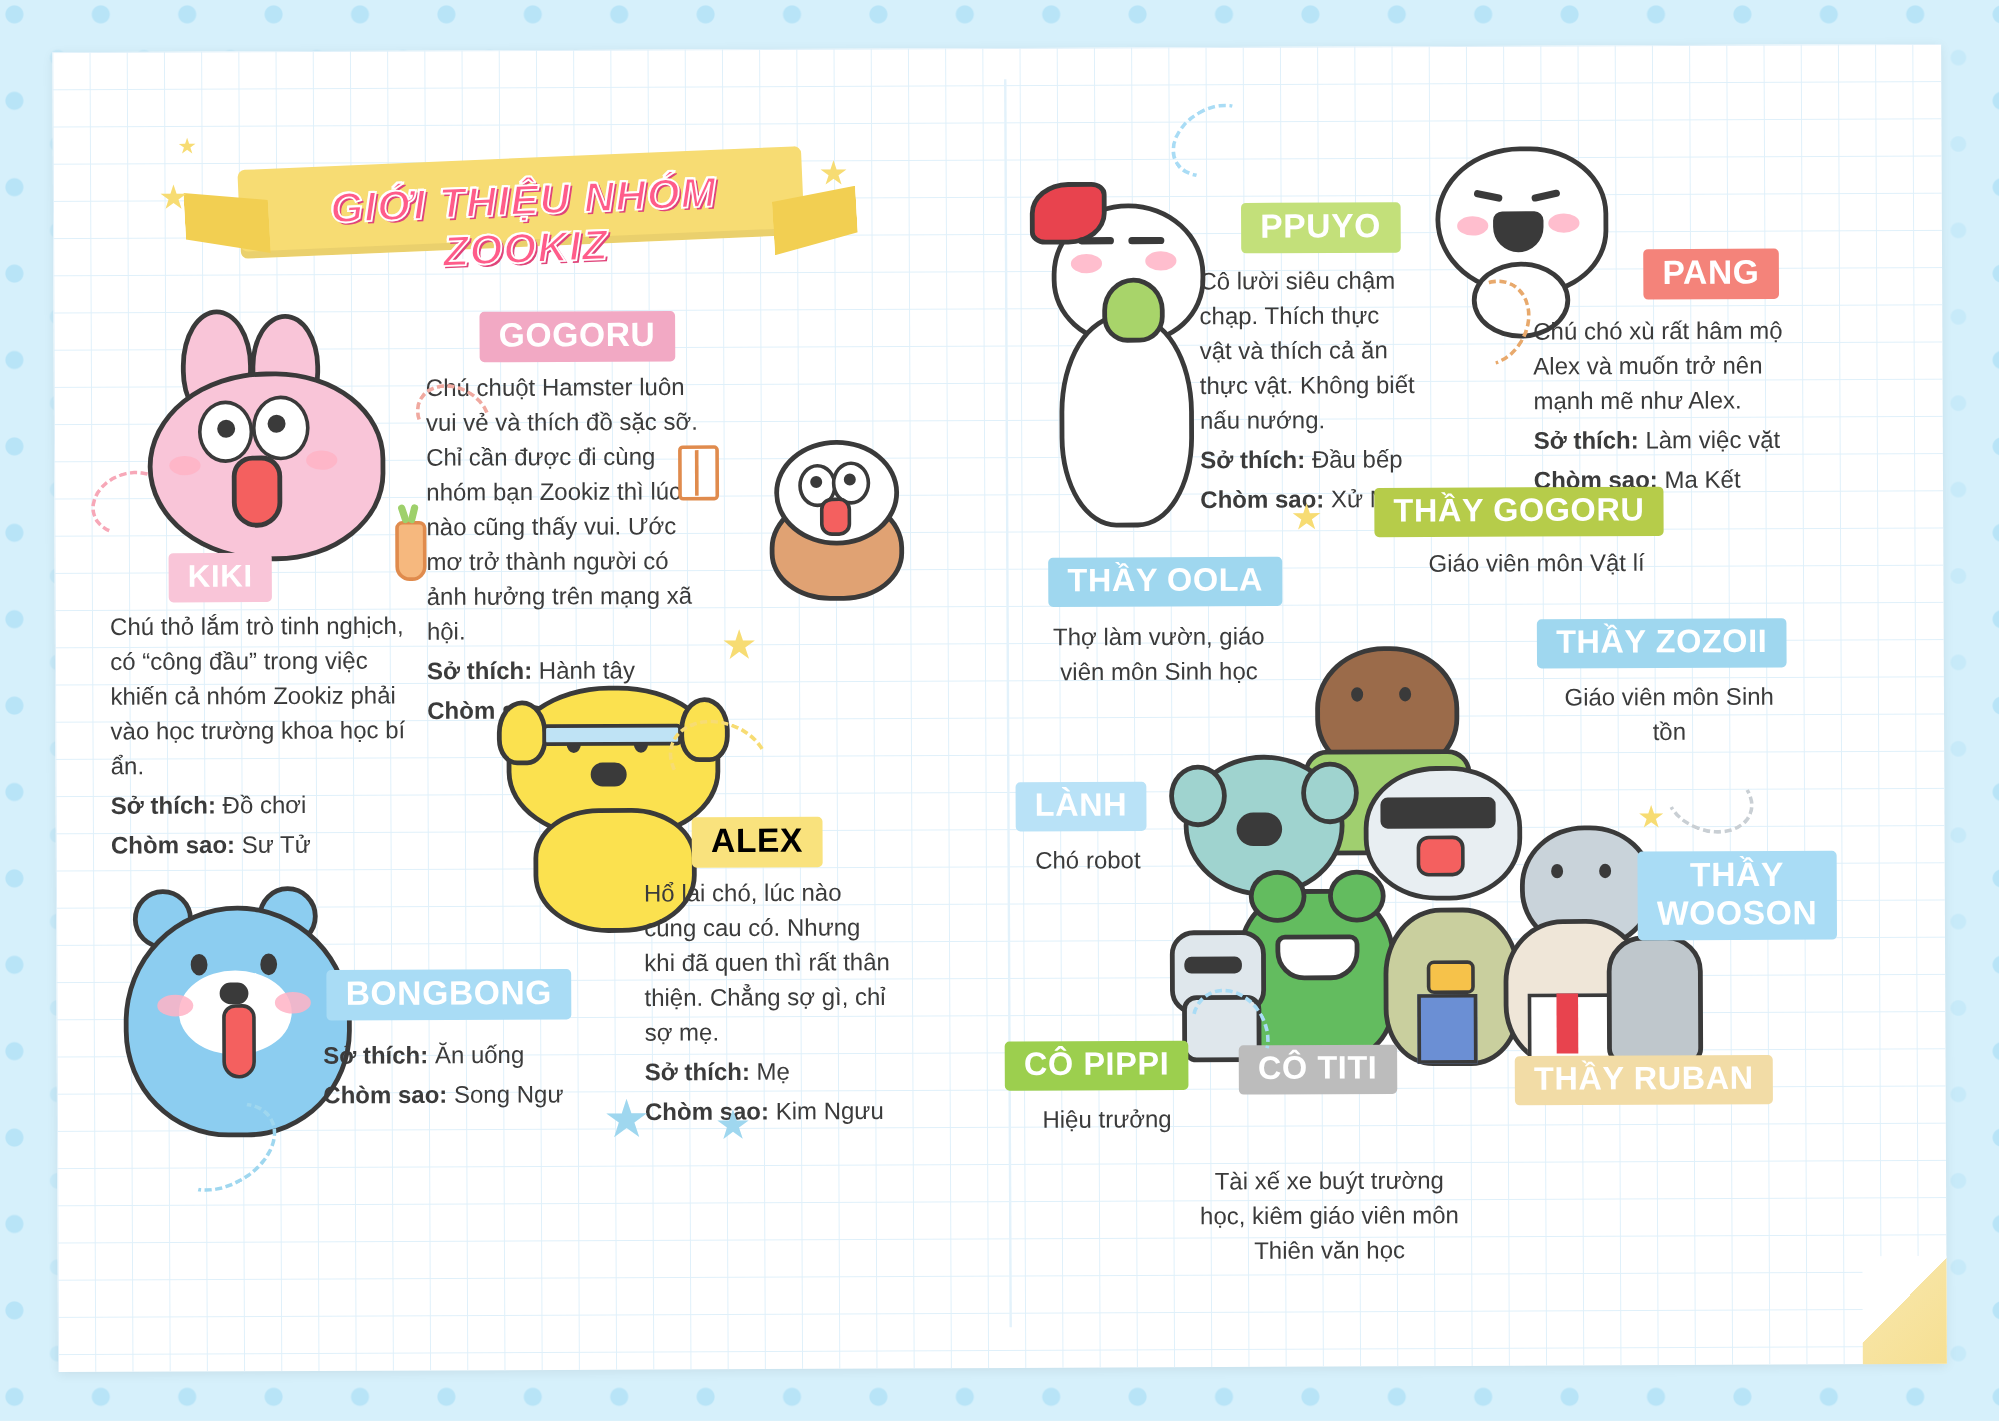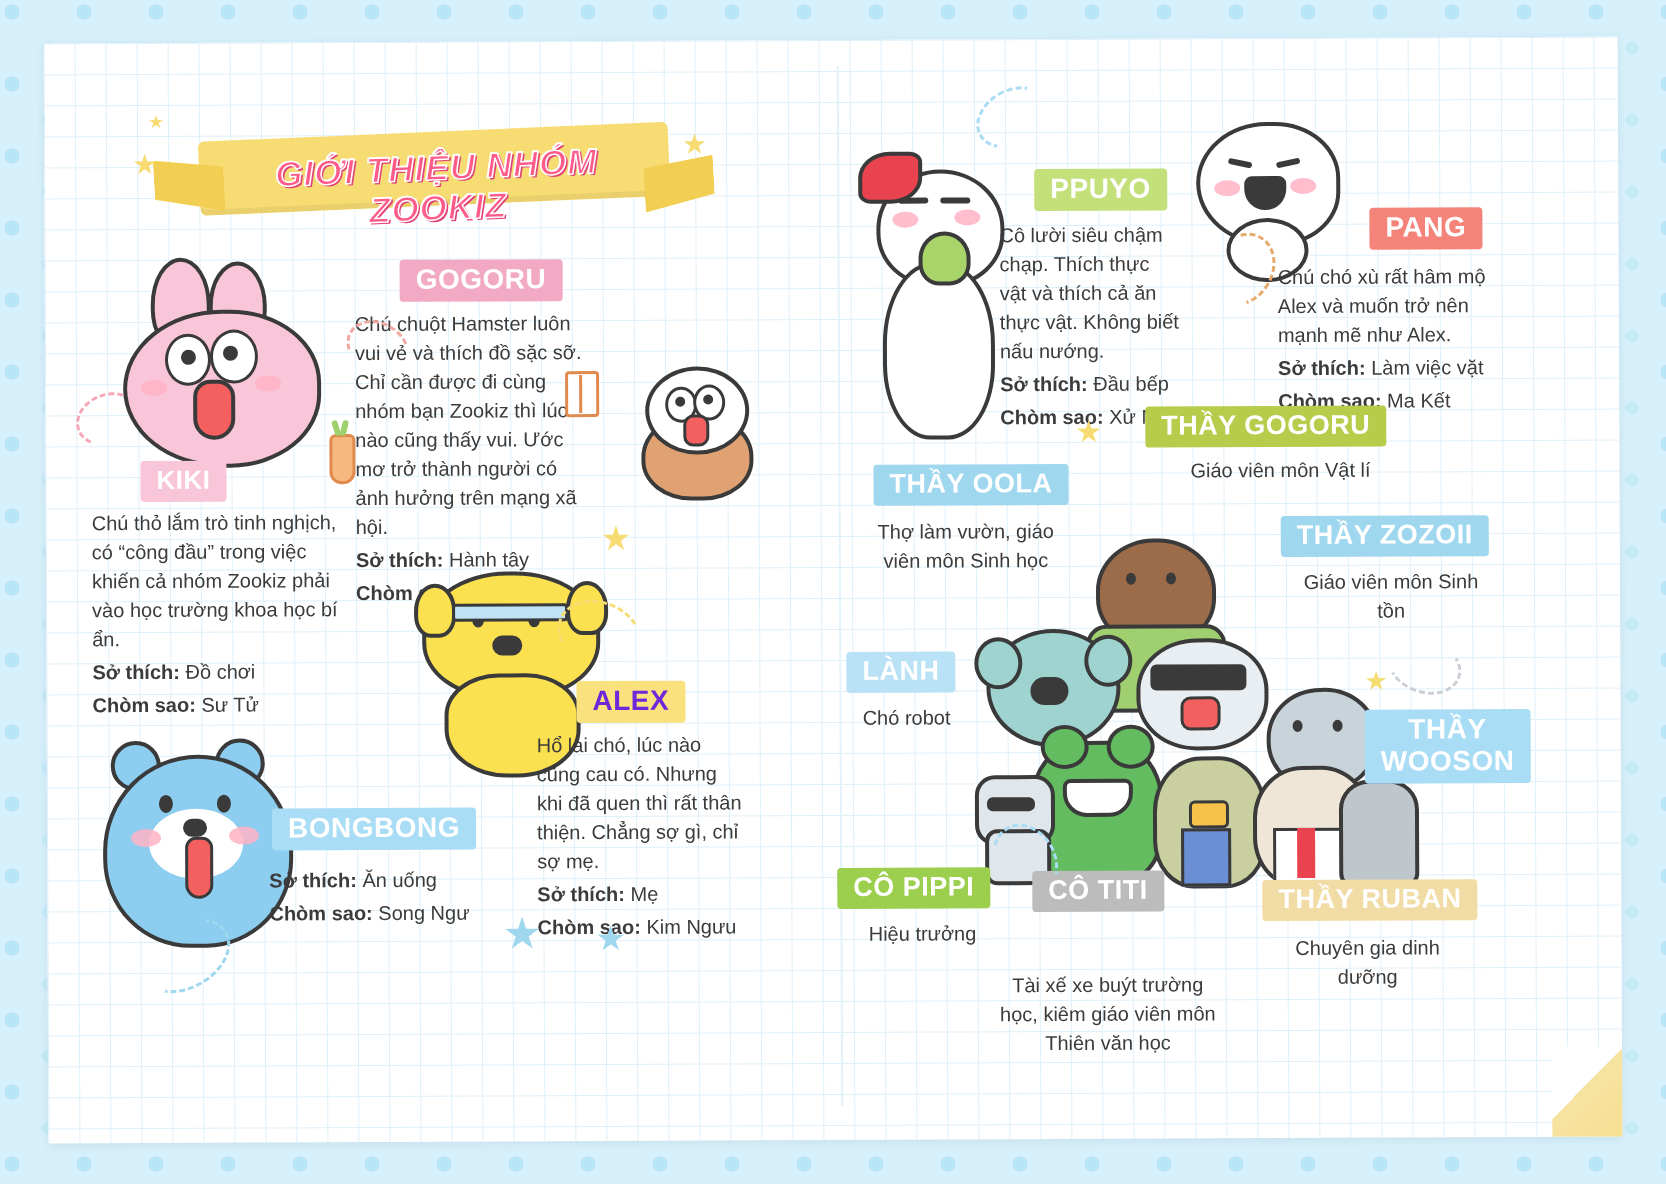--- a/index.html
+++ b/index.html
@@ -258,21 +258,21 @@
     <div class="blob" style="left:6px; top:10px; width:170px; height:120px; background:#fbe14f; border:4px solid #3a3a3a; border-radius:48% 48% 44% 44%;"></div>
     <div class="blob" style="left:28px; top:112px; width:128px; height:96px; background:#fbe14f; border:4px solid #3a3a3a; border-radius:40% 40% 46% 46%;"></div>
     <div class="blob" style="left:-2px; top:22px; width:34px; height:46px; background:#fbe14f; border:4px solid #3a3a3a; border-radius:50% 50% 40% 40%;"></div>
     <div class="blob" style="left:150px; top:20px; width:34px; height:46px; background:#fbe14f; border:4px solid #3a3a3a; border-radius:50% 50% 40% 40%;"></div>
     <div class="pupil" style="left:56px; top:50px; width:12px; height:16px; border-radius:50%;"></div>
     <div class="pupil" style="left:112px; top:50px; width:12px; height:16px; border-radius:50%;"></div>
     <div style="position:absolute; left:36px; top:42px; width:110px; height:12px; background:#bfe3f5; border:3px solid #3a3a3a; border-radius:4px;"></div>
     <div style="position:absolute; left:76px; top:74px; width:30px; height:20px; background:#3a3a3a; border-radius:12px;"></div>
   </div>
   <div class="abs" style="left:530px; top:640px;">
-    <span class="label" style="background:#f9e27d; color:#6d28d9; font-size:28px;">ALEX</span>
+    <span class="label" style="background:#f9e27d; color:#000000; font-size:28px;">ALEX</span>
   </div>
   <div class="abs desc" style="left:490px; top:690px; width:210px;">
     <div>Hổ lai chó, lúc nào cũng cau có. Nhưng khi đã quen thì rất thân thiện. Chẳng sợ gì, chỉ sợ mẹ.</div>
     <div class="meta">
       <span class="k">Sở thích:</span>
       <span>Mẹ</span>
     </div>
     <div class="meta">
       <span class="k">Chòm sao:</span>
       <span>Kim Ngưu</span>
@@ -398,21 +398,20 @@
   <div class="abs desc" style="left:800px; top:880px; width:150px; text-align:center;">Hiệu trưởng</div>
 
   <div class="abs" style="left:985px; top:832px;">
     <span class="label" style="background:#bcbcbc; font-size:27px;">CÔ TITI</span>
   </div>
   <div class="abs desc" style="left:945px; top:932px; width:230px; text-align:center;">Tài xế xe buýt trường học, kiêm giáo viên môn Thiên văn học</div>
 
   <div class="abs" style="left:1215px; top:842px;">
     <span class="label" style="background:#f2dca6; color:#fff; font-size:27px;">THẦY RUBAN</span>
   </div>
-  <div class="abs desc" style="left:1230px; top:896px; width:180px; text-align:center;">Chuyên gia dinh dưỡng</div>
 
   <div class="star-glyph" style="position:absolute; left:555px; top:480px; color:#f7dc73; font-size:34px;">★</div>
   <div class="star-glyph" style="position:absolute; left:1030px; top:378px; color:#f7dc73; font-size:30px;">★</div>
   <div class="star-glyph" style="position:absolute; left:1318px; top:630px; color:#f7dc73; font-size:26px;">★</div>
   <div class="star-glyph" style="position:absolute; left:455px; top:870px; color:#9fd7ef; font-size:44px;">★</div>
   <div class="star-glyph" style="position:absolute; left:548px; top:880px; color:#9fd7ef; font-size:34px;">★</div>
   <div class="arrow" style="left:30px; top:350px; transform:rotate(-20deg);"></div>
   <div class="arrow" style="left:90px; top:880px; width:90px; height:60px; transform:rotate(150deg); border-color:#9fd7ef transparent transparent #9fd7ef;"></div>
   <div class="arrow" style="left:510px; top:560px; width:80px; height:60px; transform:rotate(20deg); border-color:#f7dc73 transparent transparent #f7dc73;"></div>
   <div class="arrow" style="left:930px; top:50px; width:70px; height:50px; transform:rotate(-30deg); border-color:#a9dcf5 transparent transparent #a9dcf5;"></div>

